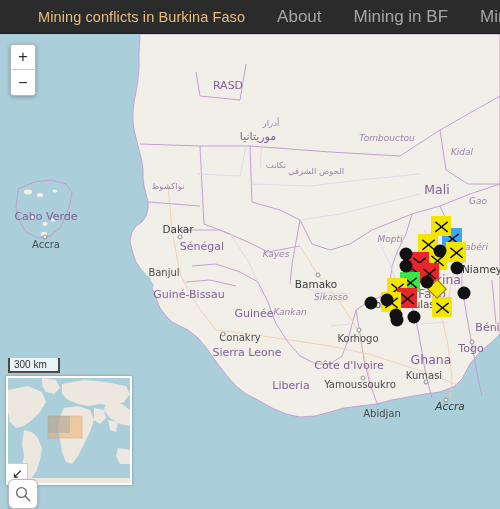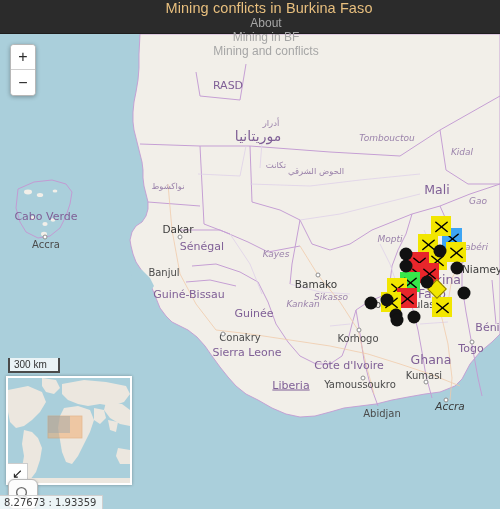--- a/index.html
+++ b/index.html
@@ -12,32 +12,31 @@
   #app { position: relative; width: 500px; height: 509px; overflow: hidden; }
 
   
   #navbar {
     position: absolute; top: 0; left: 0;
     width: 500px; height: 34px;
     background: #2b2b2b;
     border-bottom: 1px solid #1d1d1d;
     display: flex; align-items: center;
     z-index: 900;
-    flex-direction: column;
   }
   #brand {
     color: #e8bf7e;
     font-size: 14.5px;
     margin-left: 38px;
     white-space: nowrap;
     letter-spacing: .1px;
   }
   .nav-link {
     color: #a6a6a6;
-    font-size: 12px;
+    font-size: 17px;
     margin-left: 32px;
     white-space: nowrap;
     cursor: pointer;
     text-decoration: none;
   }
 
   
   #map {
     position: absolute; top: 34px; left: 0;
     width: 500px; height: 475px;
@@ -52,21 +51,21 @@
     white-space: nowrap;
     pointer-events: none;
     transform: translate(-50%, -50%);
     font-family: "DejaVu Sans", sans-serif;
   }
   .lbl-country { color: #7f5f96; font-size: 11px; }
   .lbl-country.big { font-size: 12.5px; }
   .lbl-region  { color: #9b83ab; font-size: 9px; font-style: italic; }
   .lbl-city    { color: #4b4b4b; font-size: 10px; }
   .lbl-city.cap{ color: #3a3a3a; font-size: 10.5px; }
-  .lbl-ar      { color: #7f5f96; font-size: 14px; }
+  .lbl-ar      { color: #7f5f96; font-size: 11px; }
   .lbl-ar.sm   { color: #9b83ab; font-size: 8.5px; }
   .city-dot {
     position: absolute; width: 5px; height: 5px;
     border-radius: 50%; background: #ffffff;
     border: 1.4px solid #8e8e8e;
     transform: translate(-50%,-50%);
     pointer-events: none;
   }
 
   
@@ -279,25 +278,25 @@
         <div class="lbl lbl-region" style="left: 478px; top: 167px;">Gao</div>
         <div class="lbl lbl-country" style="left: 46px; top: 182px;">Cabo Verde</div>
         <div class="lbl lbl-city" style="left: 46px; top: 210px;">Accra</div>
         <div class="lbl lbl-city cap" style="left: 178px; top: 195px;">Dakar</div>
         <div class="lbl lbl-country" style="left: 202px; top: 212px;">Sénégal</div>
         <div class="lbl lbl-city" style="left: 164px; top: 238px;">Banjul</div>
         <div class="lbl lbl-country" style="left: 189px; top: 260px;">Guiné-Bissau</div>
         <div class="lbl lbl-region" style="left: 276px; top: 220px;">Kayes</div>
         <div class="lbl lbl-city cap" style="left: 316px; top: 234px; margin-top: 16px;">Bamako</div>
         <div class="lbl lbl-region" style="left: 331px; top: 263px;">Sikasso</div>
-        <div class="lbl lbl-region" style="left: 290px; top: 270px; margin-left: 13px;">Kankan</div>
+        <div class="lbl lbl-region" style="left: 290px; top: 278px;">Kankan</div>
         <div class="lbl lbl-country" style="left: 254px; top: 279px;">Guinée</div>
         <div class="lbl lbl-city" style="left: 240px; top: 303px;">Conakry</div>
         <div class="lbl lbl-country" style="left: 247px; top: 318px;">Sierra Leone</div>
-        <div class="lbl lbl-country" style="left: 291px; top: 351px; text-decoration: underline;">Liberia</div>
+        <div class="lbl lbl-country" style="left: 291px; top: 351px;">Liberia</div>
         <div class="lbl lbl-city" style="left: 358px; top: 304px;">Korhogo</div>
         <div class="lbl lbl-country" style="left: 349px; top: 331px; text-align: right;">Côte d'Ivoire</div>
         <div class="lbl lbl-city" style="left: 360px; top: 350px;">Yamoussoukro</div>
         <div class="lbl lbl-city" style="left: 382px; top: 379px;">Abidjan</div>
         <div class="lbl lbl-country big" style="left: 431px; top: 325px;">Ghana</div>
         <div class="lbl lbl-city" style="left: 424px; top: 341px;">Kumasi</div>
         <div class="lbl lbl-city cap" style="left: 450px; top: 372px; font-style: italic;">Accra</div>
         <div class="lbl lbl-country" style="left: 471px; top: 314px;">Togo</div>
         <div class="lbl lbl-country" style="left: 491px; top: 293px;">Bénin</div>
         <div class="lbl lbl-region" style="left: 390px; top: 205px;">Mopti</div>
@@ -497,16 +496,15 @@
       <div id="minimap-toggle">↙</div>
     </div>
 
     <div id="search-button">
       <svg viewBox="0 0 24 24" fill="none" stroke="#6e6e6e" stroke-width="1.8" xmlns="http://www.w3.org/2000/svg">
         <circle cx="10" cy="10" r="6.5"></circle>
         <line x1="15" y1="15" x2="21" y2="21" stroke-linecap="round"></line>
       </svg>
     </div>
 
-    <div id="coord-readout">8.27673 : 1.93359</div>
 
   </div>
 </div>
 
 </body></html>

